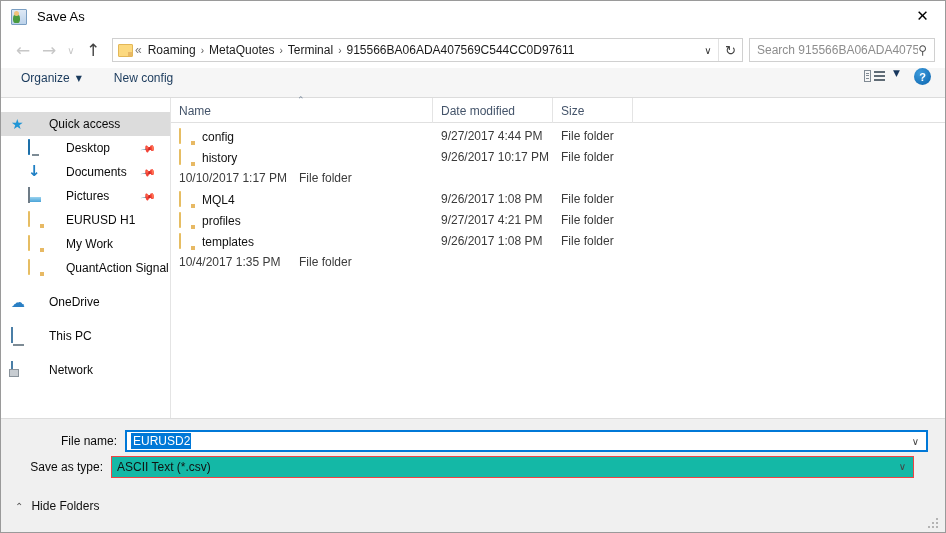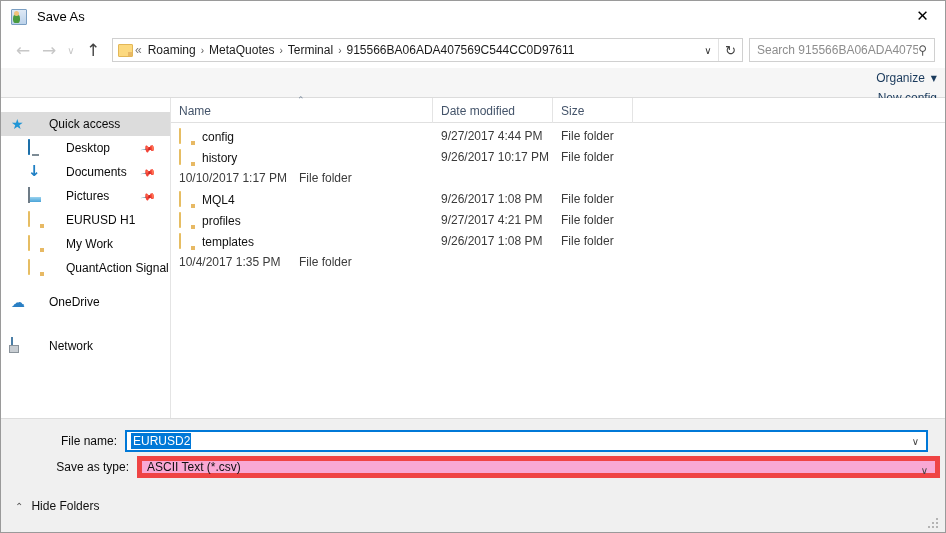--- a/index.html
+++ b/index.html
@@ -102,21 +102,21 @@
   }
   .search-icon {
     margin-left: auto; margin-right: 7px; font-size: 12px; color: #555;
     font-family: "DejaVu Sans", sans-serif;
   }
 
   
   .toolbar {
     position: absolute; left: 0; top: 67px; width: 944px; height: 30px;
     background: #f6f6f6; border-bottom: 1px solid #dcdcdc;
-    display: flex; align-items: flex-end; flex-direction: column;
+    display: flex; align-items: flex-start;
   }
   .tb-item {
     font-size: 12px; color: #1a3a5c; padding: 3px 8px;
     display: flex; align-items: center; gap: 6px;
   }
   .tb-item.organize { margin-left: 12px; }
   .tb-item.newfolder { margin-left: 16px; }
   .tb-caret {
     font-size: 8px; color: #1a3a5c; font-family: "DejaVu Sans", sans-serif;
   }
@@ -256,21 +256,21 @@
   .form-row { position: absolute; display: flex; align-items: center; }
   .form-label {
     font-size: 12px; color: #0a0a0a; text-align: right; width: 110px;
     padding-right: 8px;
   }
   .combo {
     height: 22px; background: #fff; display: flex; align-items: center;
     position: relative;
   }
   .combo.focused { border: 2px solid #0078d7; }
-  .combo.disabledbg { background: #f9a8d4; border: 5px solid #ef4444; }
+  .combo.disabledbg { background: #14b8a6; border: 1px solid #ef4444; }
   .combo-value { font-size: 12px; color: #111; padding-left: 5px; }
   .combo-value.selected {
     background: #0078d7; color: #ffffff; padding: 1px 1px 1px 2px;
     margin-left: 4px;
   }
   .combo-arrow {
     position: absolute; right: 7px; top: 4px; font-size: 10px; color: #444;
     font-family: "DejaVu Sans", sans-serif;
   }
 
@@ -385,20 +385,24 @@
       <div class="sb-row sub">
         <span class="ico"><span class="ico-folder"></span></span>
         <span class="sb-label">QuantAction Signal</span>
       </div>
       <div class="sb-gap"></div>
       <div class="sb-row group">
         <span class="ico ico-cloud">☁</span>
         <span class="sb-label">OneDrive</span>
       </div>
       <div class="sb-gap"></div>
+      <div class="sb-row group">
+        <span class="ico"><span class="ico-pc"></span></span>
+        <span class="sb-label">This PC</span>
+      </div>
       <div class="sb-gap"></div>
       <div class="sb-row group">
         <span class="ico"><span class="ico-net"></span></span>
         <span class="sb-label">Network</span>
       </div>
     </div>
 
     <div class="filepane">
       <div class="colhead">
         <div class="ch" style="width:262px">
@@ -474,21 +478,21 @@
   </div>
 
   <div class="formarea">
     <div class="form-row" style="left:14px; top:11px; width:916px;">
       <span class="form-label">File name:</span>
       <span class="combo focused" style="width:803px">
         <span class="combo-value selected">EURUSD2</span>
         <span class="combo-arrow">∨</span>
       </span>
     </div>
-    <div class="form-row" style="left:26px; top:37px; width:916px;align-items:center;">
+    <div class="form-row" style="left:0; top:37px; width:916px;align-items:center;">
       <span class="form-label">Save as type:</span>
       <span class="combo disabledbg" style="width:803px">
         <span class="combo-value">ASCII Text (*.csv)</span>
         <span class="combo-arrow">∨</span>
       </span>
     </div>
   </div>
 
   <div class="footer">
     <div class="hide-folders">

